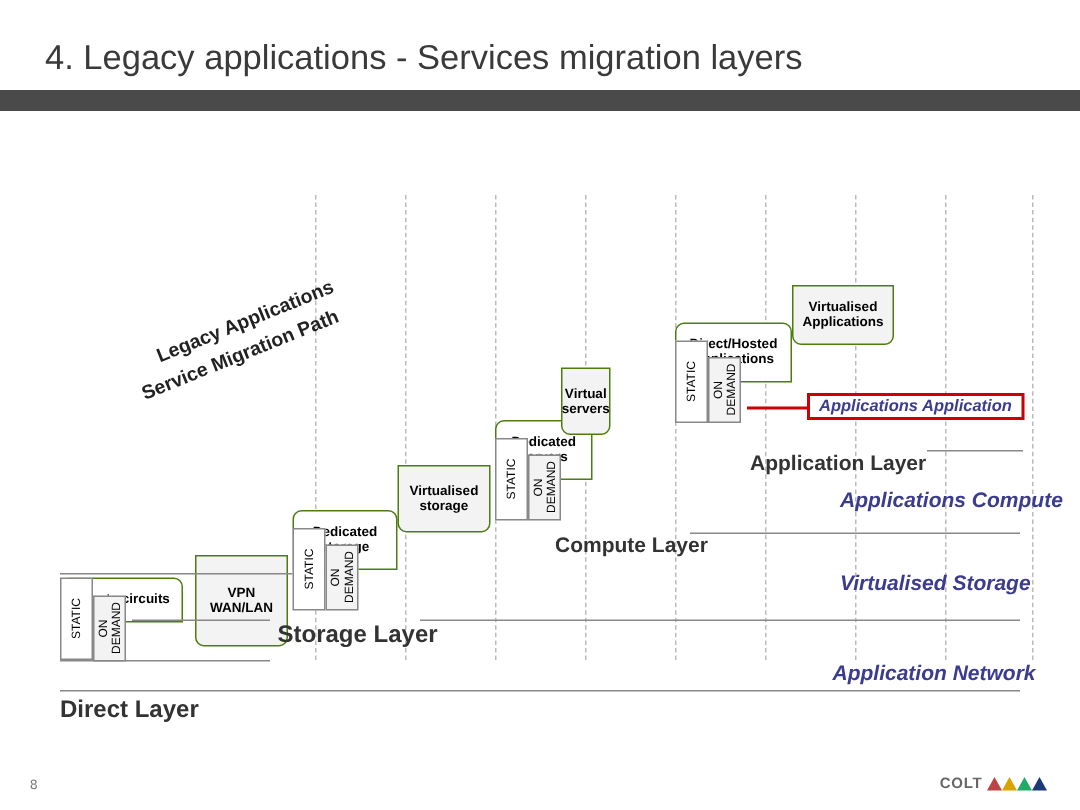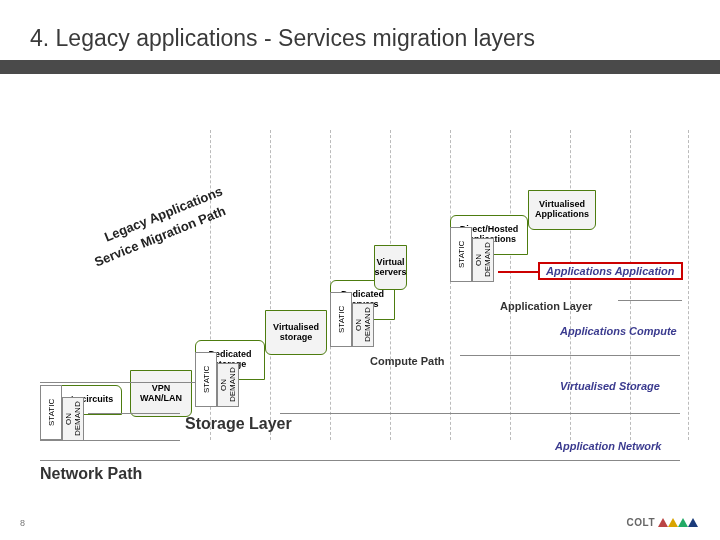--- a/index.html
+++ b/index.html
@@ -18,21 +18,21 @@
   .box { position: absolute; border: 1px solid #4d7c0f; background: #fff; text-align: center; display: flex; align-items: center; justify-content: center; font-size: 9px; line-height: 1.1; font-weight: bold; }
   .box.top { border-top-left-radius: 6px; border-top-right-radius: 6px; }
   .box.od { border-bottom-left-radius: 6px; border-bottom-right-radius: 6px; background: #f3f3f3; }
   .label-static, .label-od { position: absolute; bottom: 0; width: 22px; font-size: 8px; writing-mode: vertical-rl; transform: rotate(180deg); text-align: center; border: 1px solid #888; display: flex; align-items: center; justify-content: center; background: #fff; }
   .label-od { background: #f3f3f3; }
 
   
   .diag-text { position: absolute; font-weight: bold; color: #222; font-size: 13px; transform: rotate(-22deg); transform-origin: left center; white-space: nowrap; }
 
   
-  .layer-label { position: absolute; font-weight: bold; font-style: italic; color: #3b3b8f; font-size: 11px; text-align: right; }
+  .layer-label { position: absolute; font-weight: bold; font-style: italic; color: #3b3b8f; font-size: 14px; text-align: right; }
   .layer-plain { font-style: normal; }
 
   
   .callout-box { position: absolute; border: 2px solid #c00; padding: 1px 6px; color: #3b3b8f; font-weight: bold; font-style: italic; font-size: 11px; background: #fff; }
   .callout-line { position: absolute; height: 2px; background: #c00; }
 
   
   .net-label { position: absolute; font-weight: bold; color: #333; font-size: 16px; }
   .net-line { position: absolute; height: 1px; background: #888; }
 
@@ -63,21 +63,21 @@
     <div class="dash-v" style="left:300px"></div>
     <div class="dash-v" style="left:360px"></div>
     <div class="dash-v" style="left:420px"></div>
     <div class="dash-v" style="left:478px"></div>
   </div>
 
   <div class="diag-text" style="left:105px; top:230px;">Legacy Applications</div>
   <div class="diag-text" style="left:95px; top:255px;">Service Migration Path</div>
 
   <div class="box top" style="left:40px; top:385px; width:82px; height:30px;">Private circuits</div>
-  <div class="box od" style="left:130px; top:370px; width:62px; height:47px;">VPN WAN/LAN</div>
+  <div class="box od" style="left:130px; top:370px; width:62px; height:61px;">VPN WAN/LAN</div>
   <div class="label-static" style="left:40px; top:385px; height:55px;">STATIC</div>
   <div class="label-od" style="left:62px; height:44px; top:397px;">ON DEMAND</div>
 
   <div class="box top" style="left:195px; top:340px; width:70px; height:40px;">Dedicated storage</div>
   <div class="box od" style="left:265px; top:310px; width:62px; height:45px;">Virtualised storage</div>
   <div class="label-static" style="left:195px; height:55px; top:352px;">STATIC</div>
   <div class="label-od" style="left:217px; height:44px; top:363px;">ON DEMAND</div>
 
   <div class="box top" style="left:330px; top:280px; width:65px; height:40px;">Dedicated servers</div>
   <div class="box od" style="left:374px; top:245px; width:33px; height:45px;">Virtual servers</div>
@@ -87,33 +87,33 @@
   <div class="box top" style="left:450px; top:215px; width:78px; height:40px;">Direct/Hosted Applications</div>
   <div class="box od" style="left:528px; top:190px; width:68px; height:40px;">Virtualised Applications</div>
   <div class="label-static" style="left:450px; height:55px; top:227px;">STATIC</div>
   <div class="label-od" style="left:472px; height:44px; top:238px;">ON DEMAND</div>
 
   <div class="callout-line" style="left:498px; top:271px; width:40px;"></div>
   <div class="callout-box" style="left:538px; top:262px;">Applications Application</div>
 
   <div class="layer-label layer-plain" style="left:500px; top:300px; font-style:normal; font-weight:bold; color:#333;">Application Layer</div>
   <div class="layer-label" style="left:560px; top:325px;">Applications Compute</div>
-  <div class="layer-label layer-plain" style="left:370px; top:355px; font-style:normal; font-weight:bold; color:#333;">Compute Path</div>
+  <div class="layer-label layer-plain" style="left:370px; top:355px; font-style:normal; font-weight:bold; color:#333;">Compute Layer</div>
   <div class="layer-label" style="left:560px; top:380px;">Virtualised Storage</div>
   <div class="net-label" style="left:185px; top:415px;">Storage Layer</div>
   <div class="layer-label" style="left:555px; top:440px;">Application Network</div>
 
   <div class="net-line" style="left:40px; top:382px; width:155px;"></div>
   <div class="net-line" style="left:88px; top:413px; width:92px;"></div>
   <div class="net-line" style="left:280px; top:413px; width:400px;"></div>
   <div class="net-line" style="left:40px; top:440px; width:140px;"></div>
   <div class="net-line" style="left:460px; top:355px; width:220px;"></div>
   <div class="net-line" style="left:618px; top:300px; width:64px;"></div>
   <div class="net-line" style="left:40px; top:460px; width:640px;"></div>
-  <div class="net-label" style="left:40px; top:465px;">Network Path</div>
+  <div class="net-label" style="left:40px; top:465px;">Direct Layer</div>
 
   <div class="pagenum">8</div>
   <div class="logo">
     <span class="txt">COLT</span>
     <span class="tri tri1"></span>
     <span class="tri tri2"></span>
     <span class="tri tri3"></span>
     <span class="tri tri4"></span>
   </div>
 

